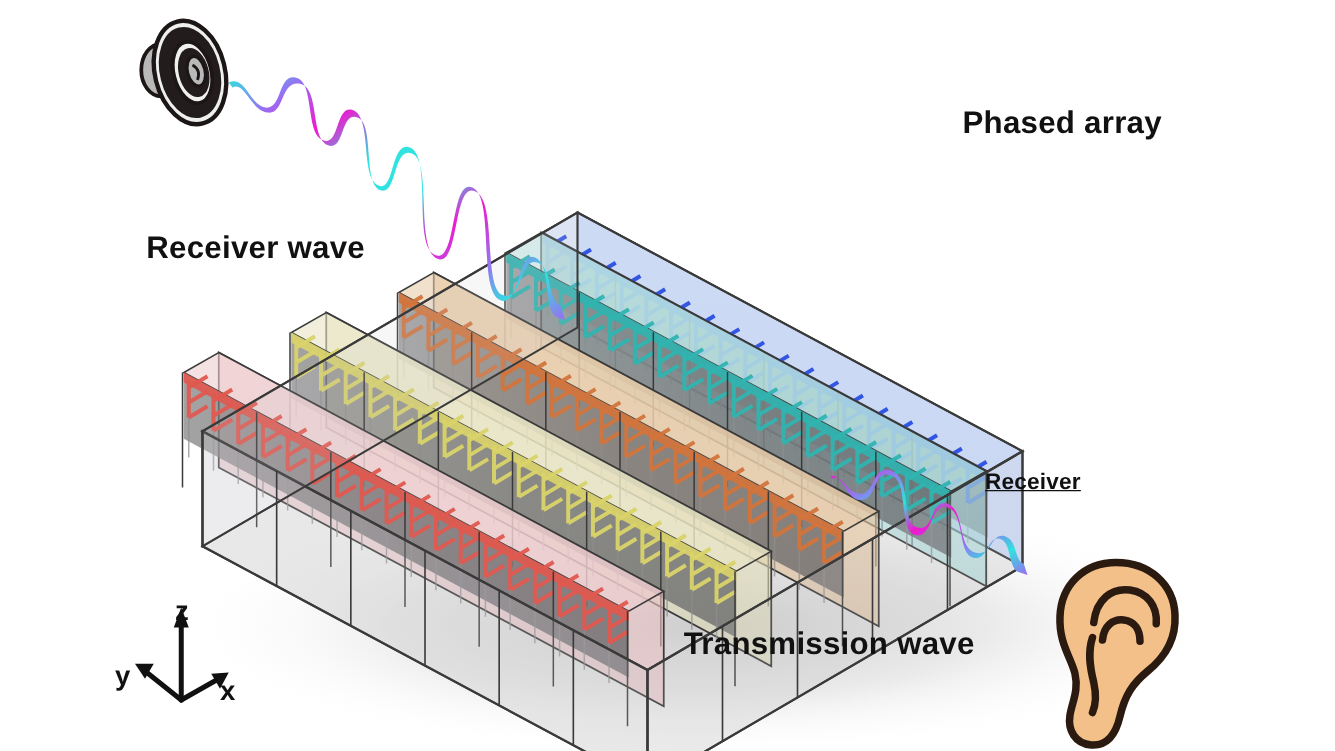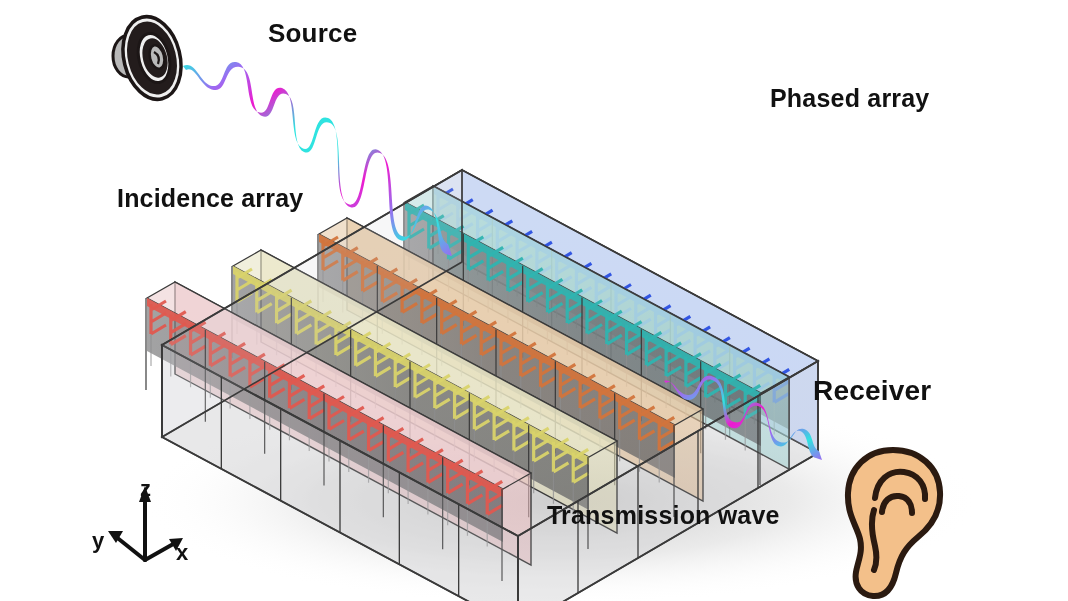--- a/index.html
+++ b/index.html
@@ -16,21 +16,21 @@
     font-family:"Liberation Sans", sans-serif;
     font-weight:bold;
     color:#111111;
     white-space:nowrap;
     letter-spacing:.2px;
     user-select:none;
   }
   #lbl-source      { left:268px; top:18px;  font-size:26px; }
   #lbl-phased      { left:770px; top:84px;  font-size:25px;text-align:right; }
   #lbl-incidence   { left:117px; top:184px; font-size:25px; }
-  #lbl-receiver    { left:813px; top:375px; font-size:28px; }
+  #lbl-receiver    { left:788px; top:375px; font-size:18px;text-decoration:underline; }
   #lbl-transmission{ left:547px; top:501px; font-size:25px; }
 
   .axlbl{
     position:absolute;font-family:"Liberation Sans", sans-serif;
     font-weight:bold;color:#111;font-size:22px;user-select:none;
   }
   #ax-z{left:140px;top:476px;}
   #ax-y{left:92px; top:528px;}
   #ax-x{left:176px;top:540px;}
 </style>
@@ -497,23 +497,22 @@
       <line x1="145" y1="560" x2="115" y2="536"></line>
       <polygon points="108,531 123,531 116,543" stroke="none"></polygon>
 
       <line x1="145" y1="560" x2="175" y2="543"></line>
       <polygon points="183,538 169,539 176,551" stroke="none"></polygon>
     </g>
 
     </g>
   </svg>
 
-  <div class="lbl" id="lbl-source">Source</div>
   <div class="lbl" id="lbl-phased">Phased array</div>
-  <div class="lbl" id="lbl-incidence">Incidence array</div>
+  <div class="lbl" id="lbl-incidence">Receiver wave</div>
   <div class="lbl" id="lbl-receiver">Receiver</div>
   <div class="lbl" id="lbl-transmission">Transmission wave</div>
 
   <div class="axlbl" id="ax-z">z</div>
   <div class="axlbl" id="ax-y">y</div>
   <div class="axlbl" id="ax-x">x</div>
 
 </div>
 
 </body></html>

